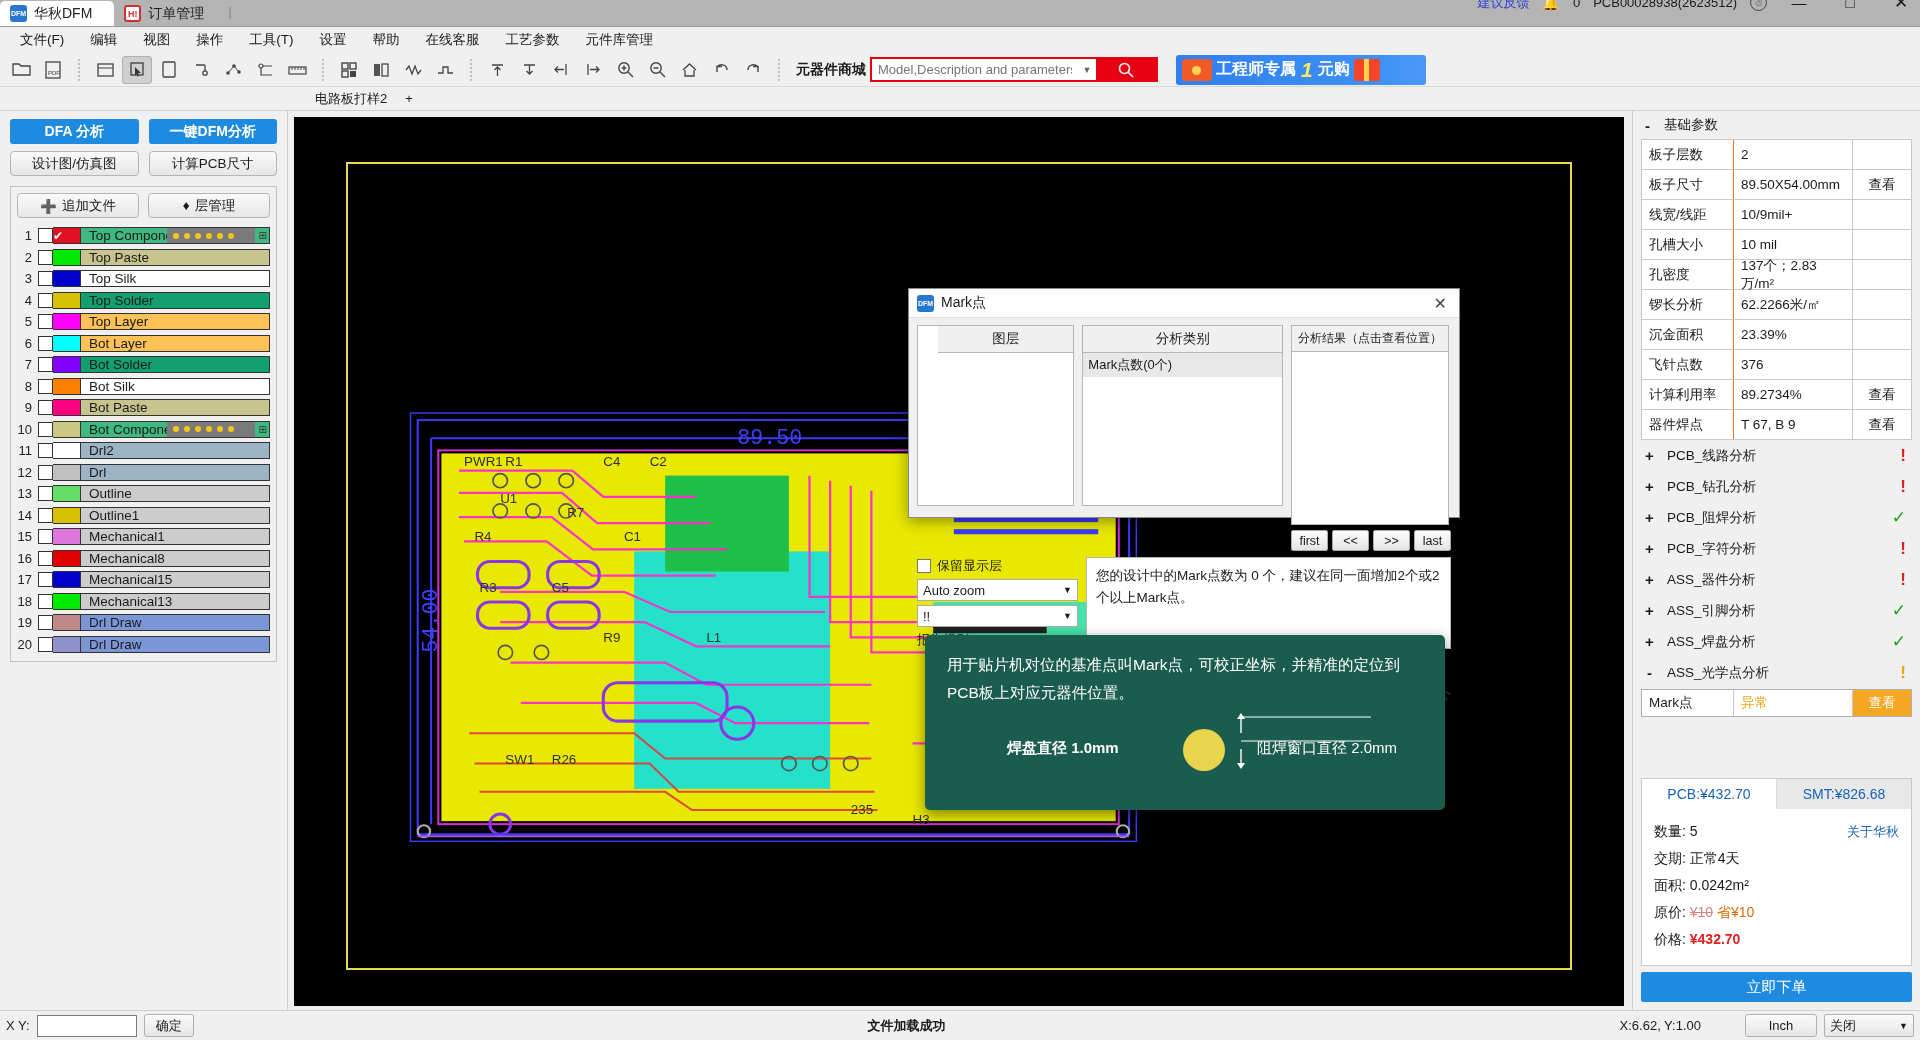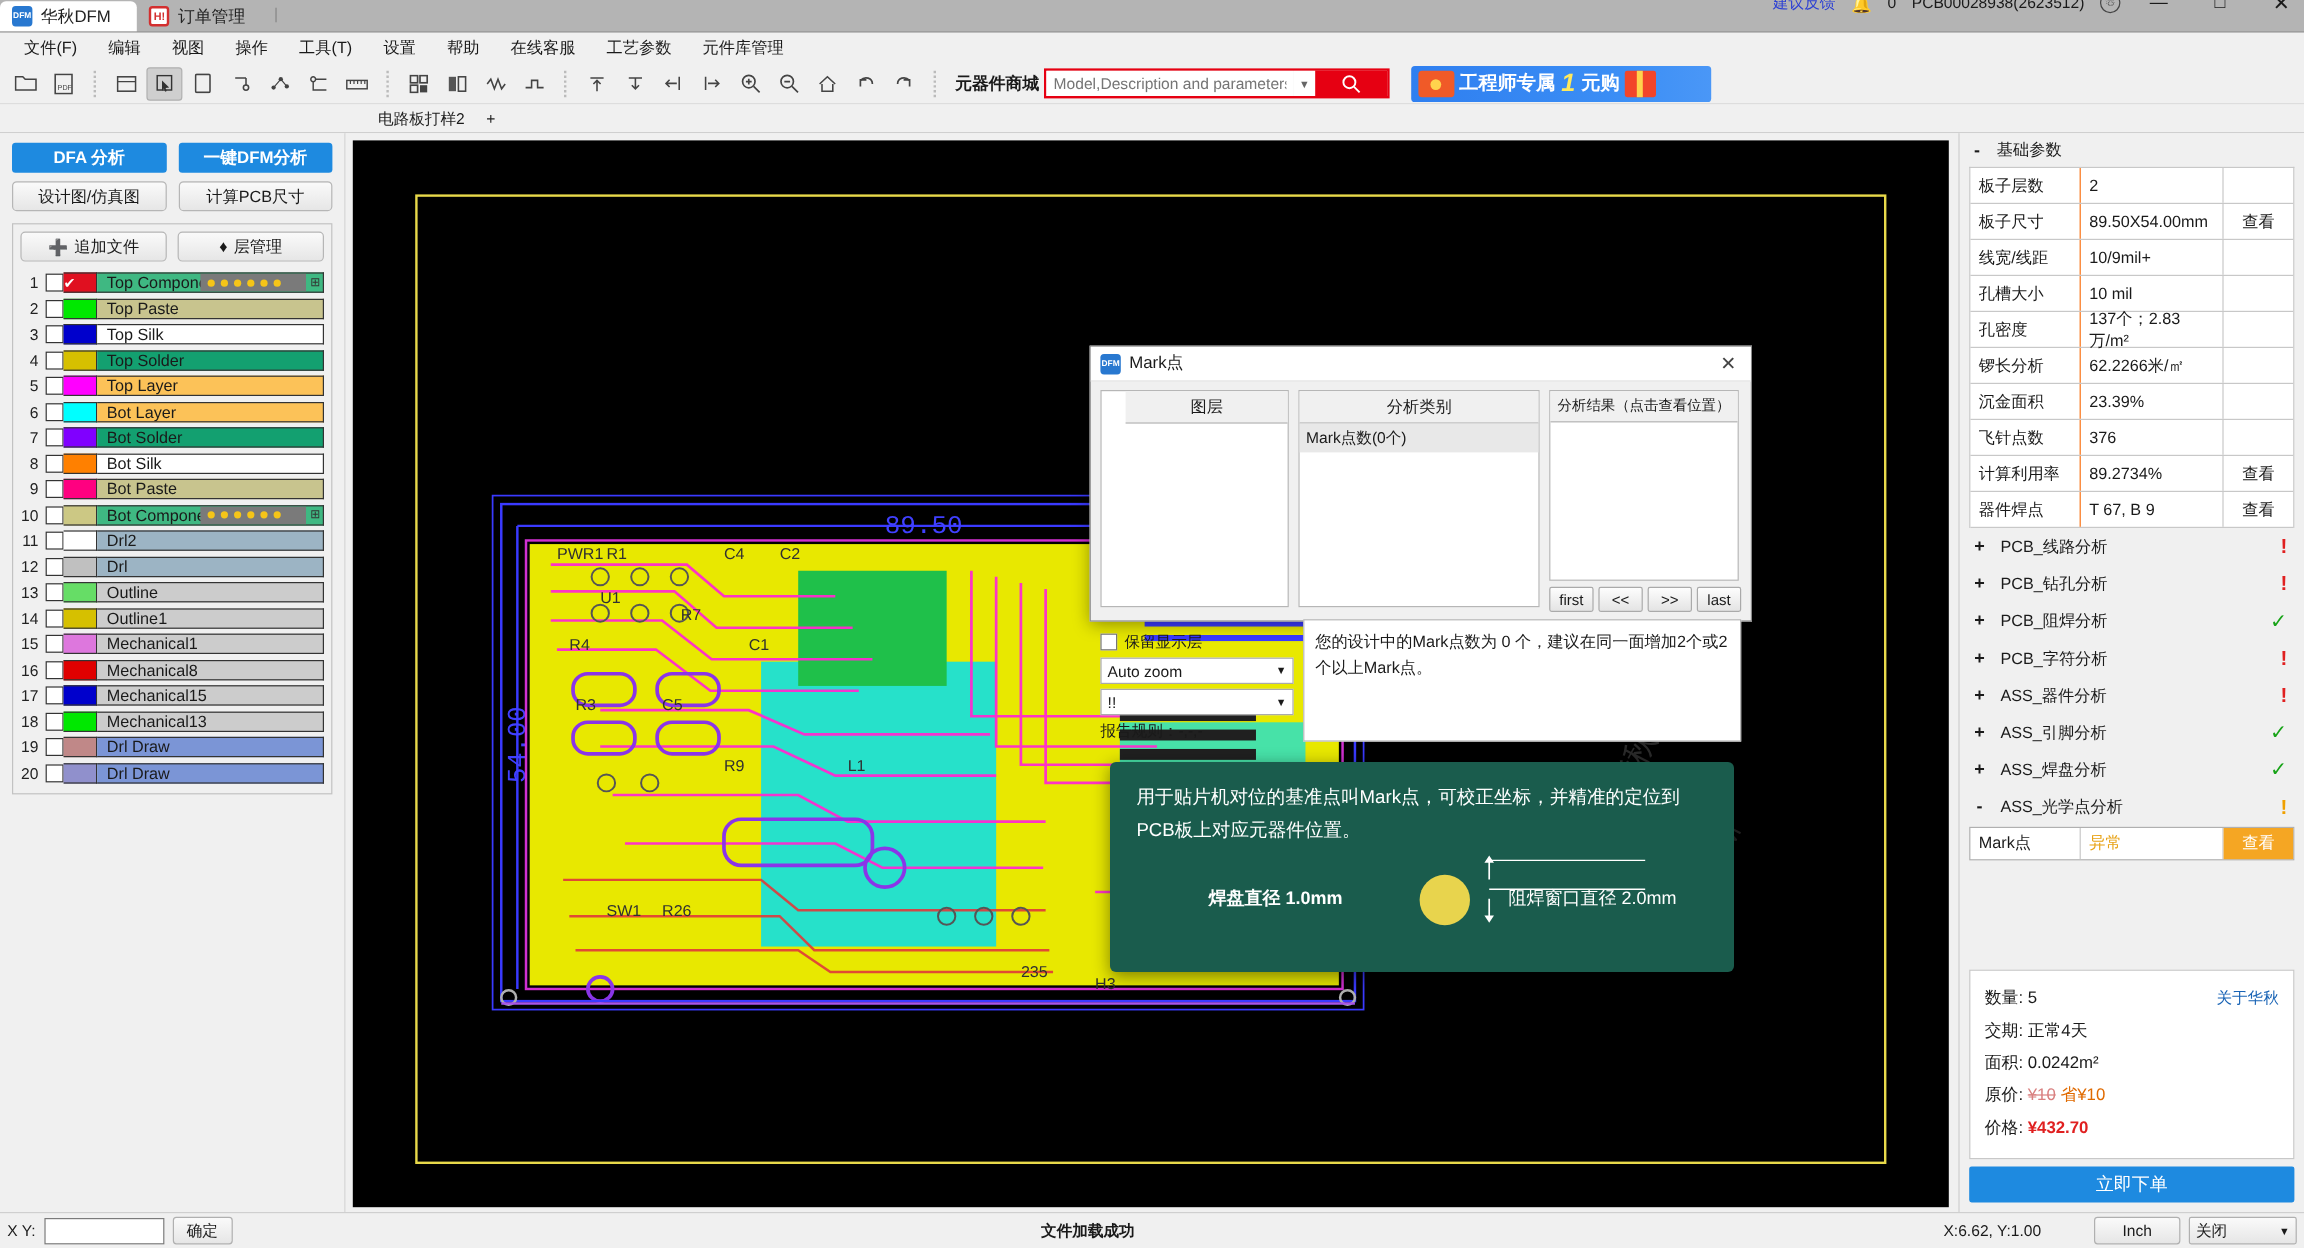--- a/index.html
+++ b/index.html
@@ -152,29 +152,29 @@
     padding:0 8px; border-bottom:1px solid #e0e0e0;}
   .dlg-title .t{ font-size:14px;}
   .dlg-x{ margin-left:auto; font-size:16px; color:#444; padding:0 4px;}
   .dlg-body{ padding:7px 8px; }
   .cols{ display:flex; gap:8px;}
   .col{ border:1px solid #b6b6b6; background:#fff;}
   .colhead{ background:#f0f0f0; border-bottom:1px solid #b6b6b6; text-align:center;
             padding:4px 0; font-size:13.5px;}
   .col1{ width:161px; height:181px;padding-left:20px;}
   .col2{ width:206px; height:181px;}
-  .col3{ width:158px; height:159px;}
+  .col3{ width:158px; height:200px;}
   .colitem{ background:#e8e8e8; padding:3px 5px; font-size:13px;}
   .navbtns{ display:flex; gap:4px; justify-content:flex-end; margin-top:5px;}
   .navb{ width:37px;height:21px;border:1px solid #aaa;
     background:linear-gradient(#fdfdfd,#e4e4e4); border-radius:2px;
     display:flex;align-items:center;justify-content:center;font-size:12.5px;}
   .row2{ display:flex; gap:8px; margin-top:6px;}
   .keepwrap{ width:161px;}
-  .keepchk{ display:flex; align-items:center; gap:6px; font-size:13px; margin-bottom:4px;margin-top:10px;}
+  .keepchk{ display:flex; align-items:center; gap:6px; font-size:13px; margin-bottom:4px;}
   .cbox{ width:14px;height:14px;border:1px solid #777;background:#fff;}
   .dsel{ width:161px;height:22px;border:1px solid #aaa;background:#fff;
     display:flex;align-items:center;justify-content:space-between;padding:0 5px;
     font-size:13px; margin-bottom:4px;}
   .rulerow{ font-size:13px; margin-top:3px;}
   .msgbox{ flex:1; border:1px solid #b6b6b6; background:#fff; padding:7px 9px;
            font-size:13.5px; line-height:22px;}
   
   .tipcard{ position:absolute; left:925px; top:635px; width:520px; height:175px;
     background:#1a5c4d; border-radius:5px; box-shadow:0 4px 14px rgba(0,0,0,.45);
@@ -799,20 +799,24 @@
           <span class="astat warn">!</span>
         </div>
       </div>
     <div class="marktable">
       <div class="c1">Mark点</div>
       <div class="c2">异常</div>
       <div class="c3">查看</div>
     </div>
 
     <div class="pricebox">
+      <div class="pricetabs">
+        <div class="ptab active">PCB:¥432.70</div>
+        <div class="ptab">SMT:¥826.68</div>
+      </div>
       <div class="priceinfo">
         <div>
           <span class="about">关于华秋</span>
           <span>数量:</span>
           <span>5</span>
         </div>
         <div>
           <span>交期:</span>
           <span>正常4天</span>
         </div>

